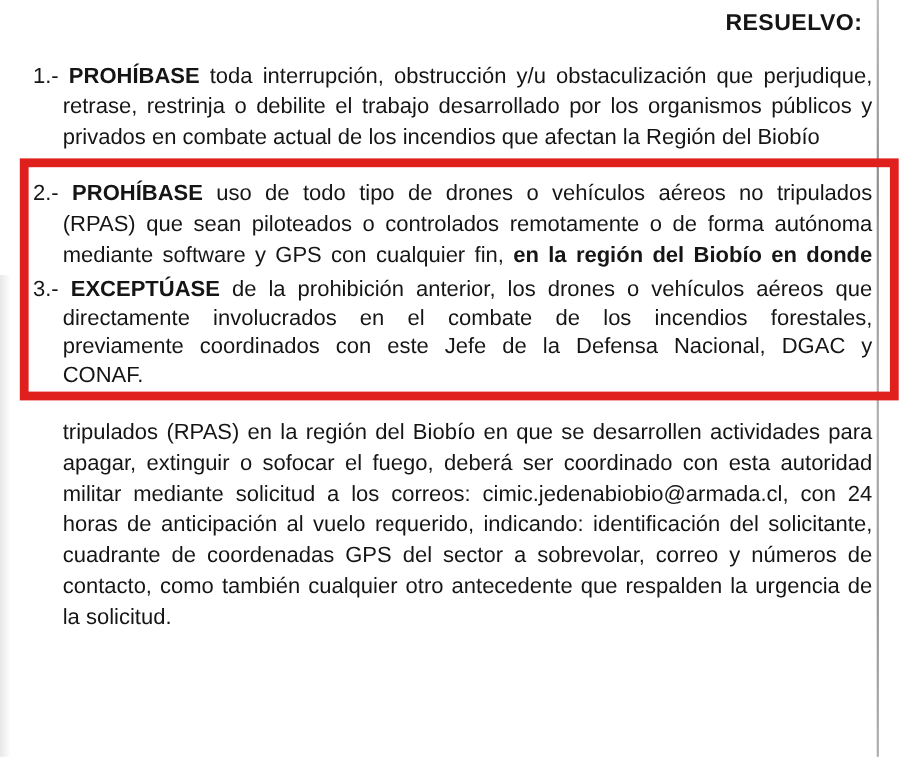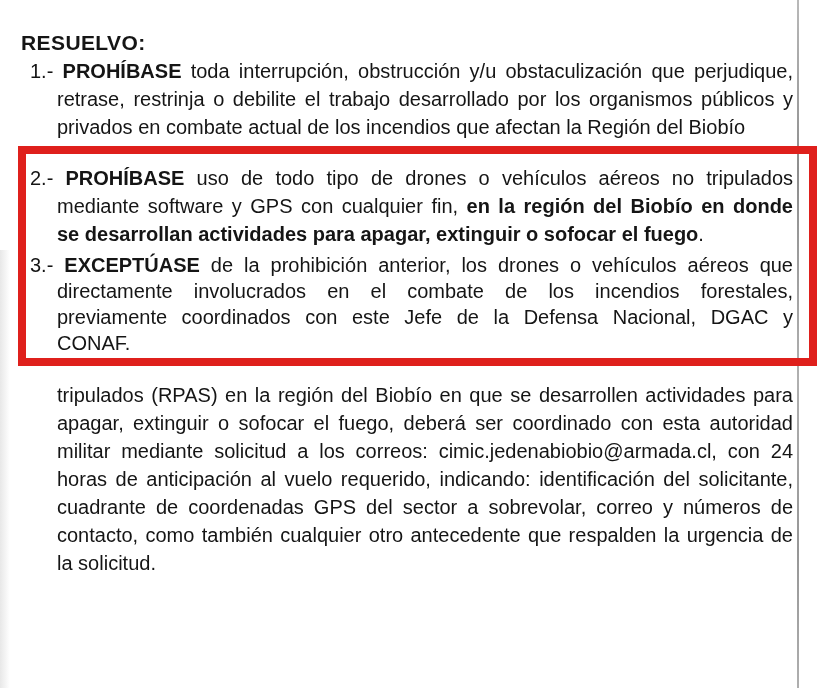--- a/index.html
+++ b/index.html
@@ -14,30 +14,30 @@
   .scan-line{
     position:absolute;left:797px;top:0;width:2px;height:688px;
     background:linear-gradient(#b9b9b9,#8d8d8d 25%,#b0b0b0 55%,#969696 80%,#aFaFaF);
   }
   .edge-shade{
     position:absolute;left:0;top:250px;bottom:0;width:10px;
     background:linear-gradient(to right, rgba(110,110,110,.16), rgba(110,110,110,0));
   }
   .doc{position:absolute;left:30px;top:0;width:763px;}
   .title{
-    margin-top:28px;
+    margin-top:6px;
     font-weight:bold;font-size:21px;line-height:29px;
-    text-align:left;letter-spacing:.4px;
+    text-align:right;letter-spacing:.4px;
     position:relative;left:-9px;
   }
   .item{margin-left:27px;font-size:20px;line-height:28px;}
   .line{text-align:justify;text-align-last:justify;}
   .line.first{text-indent:-27px;}
   .line.last{text-align-last:left;}
-  #item-0{}
+  #item-0{margin-top:20px;}
   .highlight{
     border:8px solid #a21caf;
     margin:5px -24px 0 -12px;
     padding:10px 16px 2px 4px;
   }
   #item-2{margin-top:4px;line-height:26px;}
   #item-3{margin-top:15px;}
   .b{font-weight:bold;}
   .u{text-underline-offset:3px;text-decoration-thickness:2px;}
 </style>
@@ -51,22 +51,22 @@
   <div class="title">RESUELVO:</div>
   <div>
       <div class="item" id="item-0">
         <div class="line first"><span>1.- </span><span class="b">PROHÍBASE</span><span> toda interrupción, obstrucción y/u obstaculización que perjudique,</span></div>
         <div class="line"><span>retrase, restrinja o debilite el trabajo desarrollado por los organismos públicos y</span></div>
         <div class="line last"><span>privados en combate actual de los incendios que afectan la Región del Biobío</span></div>
       </div>
       <div class="highlight" style="border-color: rgb(223, 32, 28);">
         <div class="item" id="item-1">
           <div class="line first"><span>2.- </span><span class="b">PROHÍBASE</span><span> uso de todo tipo de drones o vehículos aéreos no tripulados</span></div>
+          <div class="line"><span>(RPAS) que sean piloteados o controlados remotamente o de forma autónoma</span></div>
           <div class="line"><span>mediante software y GPS con cualquier fin, </span><span class="b">en la región del Biobío en donde</span></div>
-          <div class="line last"><span class="b">se desarrollan actividades para apagar, extinguir o sofocar el fuego</span><span>.</span></div>
         </div>
         <div class="item" id="item-2">
           <div class="line first"><span>3.- </span><span class="b">EXCEPTÚASE</span><span> de la prohibición anterior, los drones o vehículos aéreos que</span></div>
           <div class="line"><span>directamente involucrados en el combate de los incendios forestales,</span></div>
           <div class="line"><span>previamente coordinados con este Jefe de la Defensa Nacional, DGAC y</span></div>
           <div class="line last"><span>CONAF.</span></div>
         </div>
       </div>
       <div class="item" id="item-3">
         <div class="line"><span>tripulados (RPAS) en la región del Biobío en que se desarrollen actividades para</span></div>

